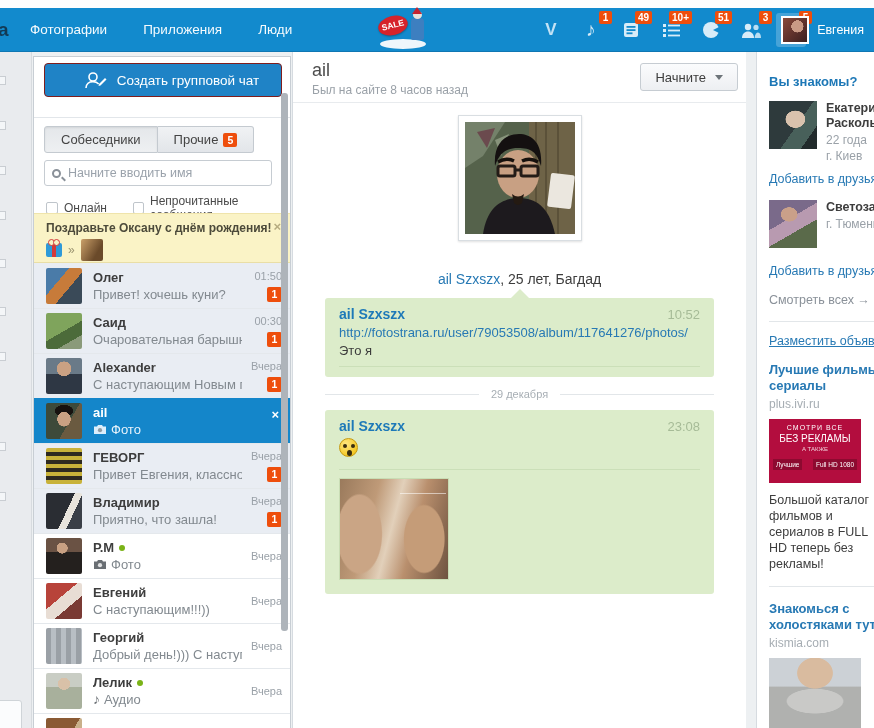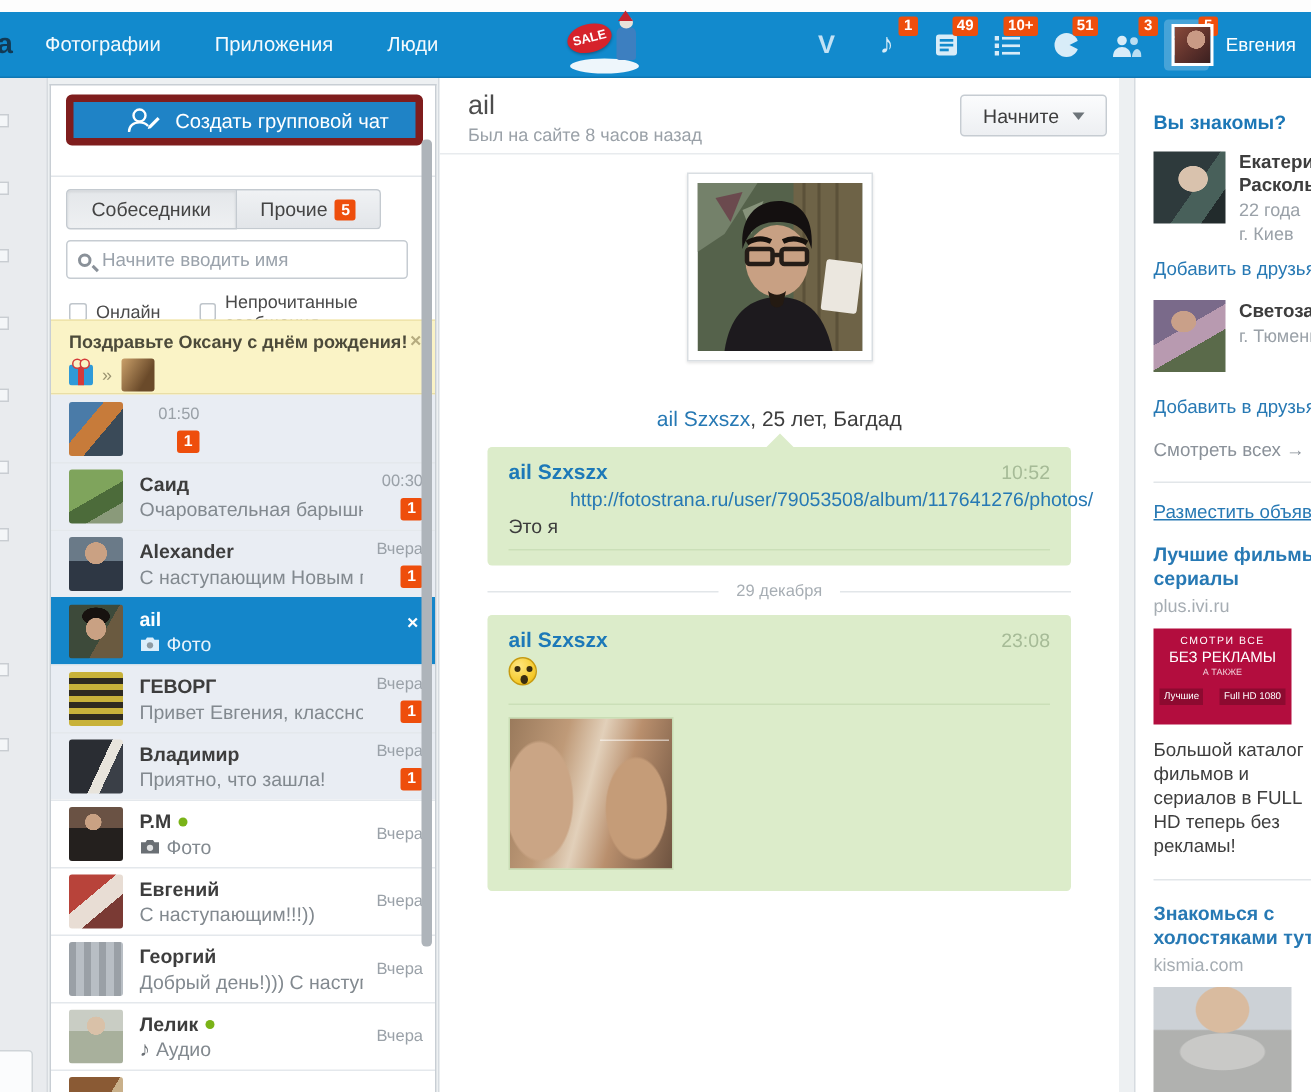--- a/index.html
+++ b/index.html
@@ -31,21 +31,21 @@
   .tb-avatar { width:28px; height:28px; border:2px solid #fff; background:radial-gradient(10px 10px at 60% 35%,#c99a85 60%,transparent 62%),linear-gradient(135deg,#8a4a3a,#5a2f2a 60%,#3a2020); }
   .tb-username { color:#fff; font-size:12.5px; }
 
   
   .left-strip { position:absolute; left:0; top:52px; width:32px; height:676px; background:#e9ebee; border-right:1px solid #d7dbdf; }
   .strip-sq { position:absolute; left:-3px; width:9px; height:9px; background:#f4f6f8; border:1px solid #c9cdd2; }
   .strip-box { position:absolute; left:-10px; top:648px; width:32px; height:48px; background:#fbfcfd; border:1px solid #cfd4d8; border-radius:3px; }
 
   
   .lpanel { position:absolute; left:33px; top:56px; width:258px; height:672px; background:#fff; border:1px solid #c8ced4; border-bottom:none; }
-  .create-btn { position:absolute; left:10px; top:6px; width:238px; height:34px; background:#1f83c6; border:5px solid #7f1d1d; border-radius:4px; color:#fff; display:flex; align-items:center; justify-content:center; gap:10px; font-size:13.5px; cursor:pointer;padding-left:18px; }
+  .create-btn { position:absolute; left:10px; top:6px; width:238px; height:34px; background:#1f83c6; border:1px solid #7f1d1d; border-radius:4px; color:#fff; display:flex; align-items:center; justify-content:center; gap:10px; font-size:13.5px; cursor:pointer;padding-left:18px; }
   .lp-hr { position:absolute; left:0; top:60px; width:100%; border-top:1px solid #e2e6ea; }
   .tabs { position:absolute; left:10px; top:69px; display:flex; }
   .tab { height:27px; line-height:25px; padding:0 16px; border:1px solid #c4cad0; background:linear-gradient(#f0f2f4,#e2e5e9); font-size:13px; color:#444; cursor:pointer; }
   .tab.first { border-radius:3px 0 0 3px; background:linear-gradient(#e4e7ea,#eef0f2); box-shadow:inset 0 1px 2px rgba(0,0,0,.08); }
   .tab.second { border-left:none; border-radius:0 3px 3px 0; display:flex; align-items:center; gap:5px; }
   .tab-badge { background:#ee4e0c; color:#fff; font-size:10.5px; font-weight:bold; line-height:14px; min-width:14px; text-align:center; border-radius:2px; }
   .search-box { position:absolute; left:10px; top:103px; width:228px; height:26px; border:1px solid #c6ccd2; border-radius:3px; display:flex; align-items:center; padding:0 7px; background:#fff; }
   .mag { width:9px; height:9px; border:2px solid #8a9199; border-radius:50%; position:relative; margin-right:7px; }
   .mag:after { content:""; position:absolute; left:7px; top:7px; width:5px; height:2px; background:#8a9199; transform:rotate(45deg); }
   .search-input { border:none; outline:none; flex:1; font-size:12.5px; color:#444; font-family:"Liberation Sans",sans-serif; }
@@ -95,21 +95,21 @@
   .caption { text-align:center; margin-top:30px; font-size:14px; color:#3d3d3d; }
   .caption a { color:#2779b4; text-decoration:none; cursor:pointer; }
   .datediv { display:flex; align-items:center; gap:12px; margin-top:13px; color:#a7aeb4; font-size:11px; }
   .datediv:before,.datediv:after { content:""; flex:1; border-top:1px solid #e2e6e9; }
   .tail { width:0; height:0; margin:2px auto 0; border-left:9px solid transparent; border-right:9px solid transparent; border-bottom:9px solid #dcecca; }
   .bubble { background:#dcecca; border-radius:3px; padding:8px 14px 6px; margin:0 0 0 0; }
   .b1 { margin-top:0; }
   .m-head { display:flex; justify-content:space-between; align-items:baseline; }
   .m-author { color:#1d79b8; font-weight:bold; font-size:14px; cursor:pointer; }
   .m-time { color:#a6bb97; font-size:13px; }
-  .m-link { color:#2779b4; font-size:13px; margin-top:3px; cursor:pointer;margin-left:41px; }
+  .m-link { color:#2779b4; font-size:13px; margin-top:3px; cursor:pointer; }
   .m-text { color:#3c3c3c; font-size:13px; margin-top:3px; }
   .b-hr { border-top:1px solid #cbdfb8; margin-top:8px; height:5px; }
   .emoji-face { width:19px; height:19px; border-radius:50%; background:radial-gradient(circle at 35% 30%,#ffe680,#f5c928 70%,#d9a912); border:1px solid #c79a10; position:relative; margin-top:4px; }
   .emoji-face:before { content:""; position:absolute; left:3px; top:5px; width:4px; height:4px; border-radius:50%; background:#3a2d10; box-shadow:8px 0 0 #3a2d10; }
   .emoji-face:after { content:""; position:absolute; left:7px; top:11px; width:5px; height:6px; border-radius:50%; background:#3a2d10; }
   .msg-photo { width:110px; height:102px; margin-top:4px; border:1px solid #c9ddb5; background:
      linear-gradient(180deg, rgba(255,255,255,.55) 18%, rgba(255,255,255,0) 19%) 60px 14px/46px 6px no-repeat,
      radial-gradient(40px 70px at 18% 55%, #caa585 55%, transparent 58%),
      radial-gradient(36px 60px at 78% 60%, #c59c78 55%, transparent 58%),
      linear-gradient(105deg,#9a7a5c 0%,#bf9a78 30%,#e2d0ba 48%,#b98f6d 66%,#6e5340 100%); cursor:pointer; }
@@ -263,20 +263,24 @@
       <span class="gift"></span>
       <span class="banner-sep">»</span>
       <span class="banner-av"></span>
     </div>
     <span class="banner-close">×</span>
   </div>
 
   <div class="conv-list">
     <div class="conv unread" style="border-top:none">
       <div class="c-av" style="background:linear-gradient(130deg,#4a7ba8 0 35%,#c77b3a 35% 60%,#3a4a58 60%)"></div>
+      <div class="c-main">
+          <div class="c-name">Олег</div>
+          <div class="c-prev">Привет! хочешь куни?</div>
+        </div>
       <div class="c-meta">
           <span class="c-time">01:50</span>
           <span class="c-badge">1</span>
         </div>
     </div>
     <div class="conv unread">
       <div class="c-av" style="background:linear-gradient(150deg,#7fa45c 0 50%,#4c6b3a 50% 75%,#8a9a7a 75%)"></div>
       <div class="c-main">
           <div class="c-name">Саид</div>
           <div class="c-prev">Очаровательная барышня)</div>

